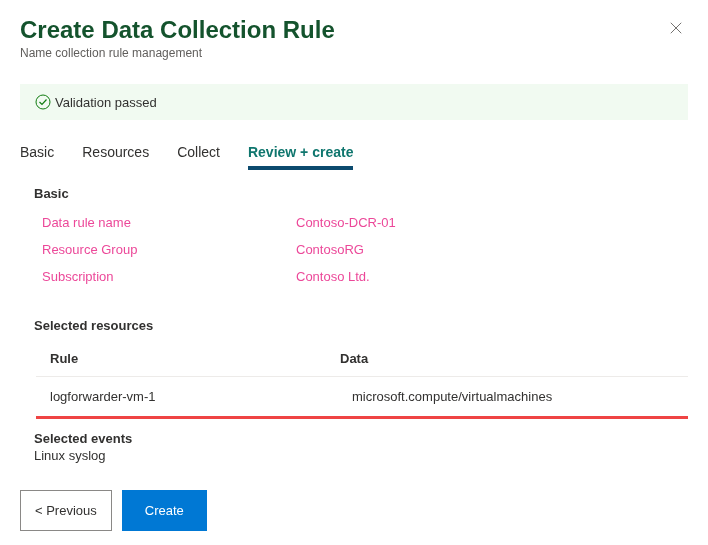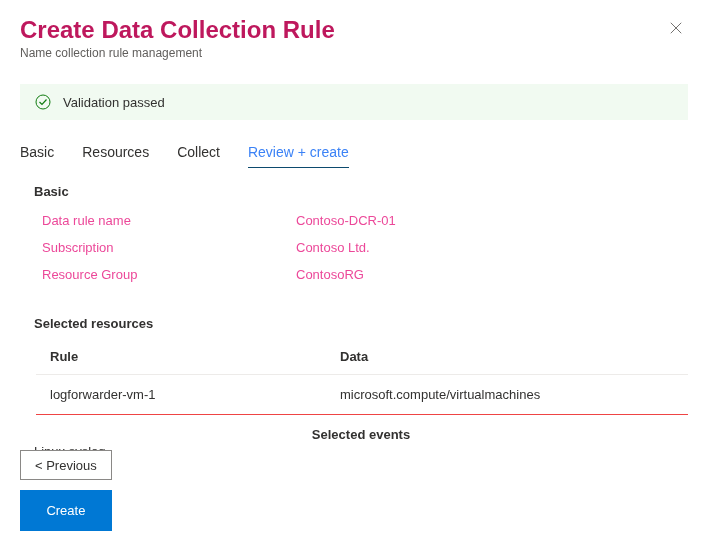--- a/index.html
+++ b/index.html
@@ -16,21 +16,21 @@
       position: relative;
       font-size: 13px;
     }
     .header {
       padding: 16px 20px 12px 20px;
       position: relative;
     }
     .title {
       font-size: 24px;
       font-weight: 600;
-      color: #be185d;
+      color: #14532d;
       margin-bottom: 2px;
     }
     .subtitle {
       font-size: 12px;
       color: #605e5c;
     }
     .close-btn {
       position: absolute;
       top: 18px;
       right: 22px;
@@ -43,21 +43,21 @@
       align-items: center;
       justify-content: center;
     }
     .validation-banner {
       margin: 12px 20px 0 20px;
       background: #f1faf1;
       border-left: 3px solid #f1faf1;
       padding: 10px 12px;
       display: flex;
       align-items: center;
-      gap: 12px;
+      gap: 4px;
       font-size: 13px;
       color: #323130;
     }
     .check-icon {
       width: 16px;
       height: 16px;
       flex-shrink: 0;
     }
     .tabs {
       margin: 24px 20px 0 20px;
@@ -66,23 +66,23 @@
       border-bottom: none;
     }
     .tab {
       font-size: 14px;
       color: #323130;
       padding-bottom: 6px;
       cursor: pointer;
       border-bottom: 2px solid transparent;
     }
     .tab.active {
-      font-weight: 400;
-      border-bottom: 1px solid #0c4a6e;
-      color: #3b82f6;
+      font-weight: 700;
+      border-bottom: 4px solid #0c4a6e;
+      color: #0f766e;
     }
     .content {
       padding: 12px 20px 0 36px;
     }
     .section-title {
       font-size: 13px;
       font-weight: 600;
       color: #323130;
       margin-top: 4px;
       margin-bottom: 8px;
@@ -112,49 +112,48 @@
     .table-header {
       display: flex;
       padding: 10px 0 10px 14px;
       border-bottom: 1px solid #edebe9;
       font-weight: 600;
       font-size: 13px;
     }
     .table-row {
       display: flex;
       padding: 12px 0 12px 14px;
-      border-bottom: 1px solid #ef4444;
-      font-size: 13px;
+      border-bottom: 3px solid #ef4444;
+      font-size: 13px;
+      gap: 12px;
     }
     .col-name {
       width: 290px;
     }
     .col-type {
       flex: 1;
     }
     .selected-events {
       margin-top: 12px;
     }
     .selected-events .section-title {
       margin-left: -2px;
       margin-bottom: 2px;
-      text-align: center;
     }
     .event-item {
       font-size: 13px;
       color: #323130;
       margin-left: -2px;
     }
     .footer {
       position: absolute;
       bottom: 14px;
       left: 20px;
       display: flex;
       gap: 10px;
-      flex-direction: column;
     }
     .btn {
       font-size: 13px;
       padding: 6px 14px;
       border: 1px solid #8a8886;
       background: #fff;
       cursor: pointer;
       font-family: inherit;
       min-height: 30px;
     }
@@ -197,26 +196,26 @@
   <div class="tab active">Review + create</div>
 </div>
 
 <div class="content">
   <div class="section-title sub">Basic</div>
   <div class="kv-row">
     <div class="kv-label">Data rule name</div>
     <div class="kv-value">Contoso-DCR-01</div>
   </div>
   <div class="kv-row">
+    <div class="kv-label">Resource Group</div>
+    <div class="kv-value">ContosoRG</div>
+  </div>
+  <div class="kv-row">
     <div class="kv-label">Subscription</div>
     <div class="kv-value">Contoso Ltd.</div>
-  </div>
-  <div class="kv-row">
-    <div class="kv-label">Resource Group</div>
-    <div class="kv-value">ContosoRG</div>
   </div>
 
   <div class="selected-resources">
     <div class="section-title">Selected resources</div>
     <div class="table-header">
       <div class="col-name">Rule</div>
       <div class="col-type">Data</div>
     </div>
     <div class="table-row">
       <div class="col-name">logforwarder-vm-1</div>

